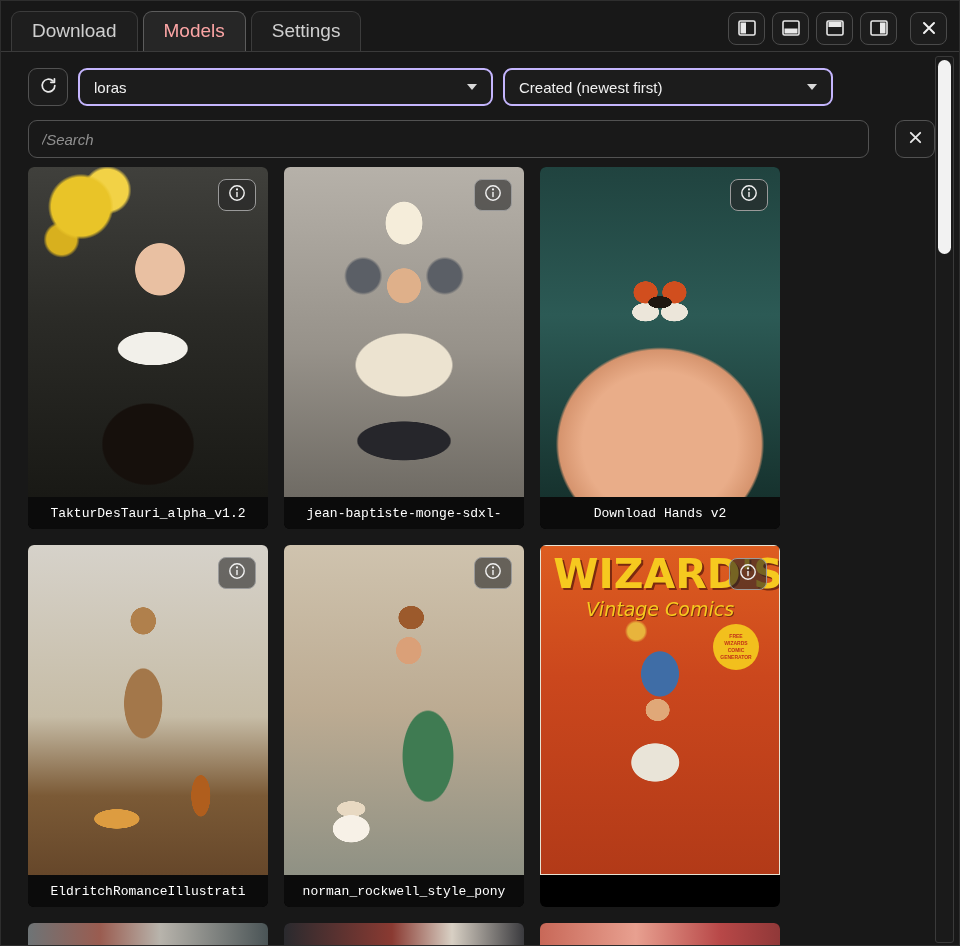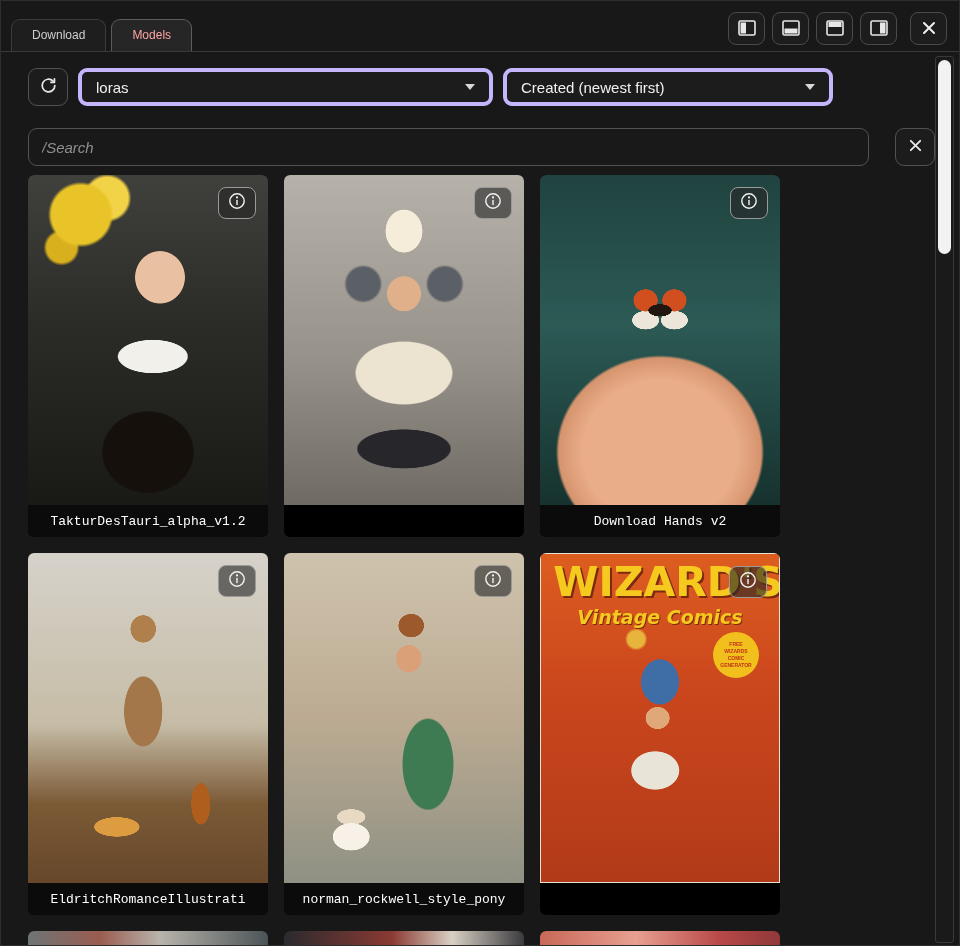--- a/index.html
+++ b/index.html
@@ -18,21 +18,21 @@
     height:51px;
     display:flex;
     justify-content:space-between;
     align-items:flex-end;
     padding:9px 12px 0 10px;
     border-bottom:1px solid #3a3a3a;
   }
   .tabs { display:flex; align-items:flex-end; }
   .tab {
     padding:8px 20px 9px 20px;
-    font-size:12px;
+    font-size:19px;
     color:#cfcfcf;
     background:#1e1e1e;
     border:1px solid #3c3c3c;
     border-bottom:none;
     border-radius:9px 9px 0 0;
     margin-right:5px;
     cursor:pointer;
     white-space:nowrap;
   }
   .tab.active {
@@ -64,21 +64,21 @@
     background:#1c1c1c;
     border:1px solid #525252;
     border-radius:9px;
     display:flex; align-items:center; justify-content:center;
     cursor:pointer;
     flex:0 0 auto;
   }
   .select {
     height:38px;
     background:#1c1c1c;
-    border:4px solid #c4b5fd;
+    border:2px solid #c4b5fd;
     border-radius:9px;
     display:flex; align-items:center; justify-content:space-between;
     padding:0 14px;
     font-size:15px;
     color:#f0f0f0;
     cursor:pointer;
   }
   .select.model-type { width:415px; }
   .select.sort { width:330px; }
   .caret {
@@ -86,21 +86,21 @@
     border-left:5px solid transparent;
     border-right:5px solid transparent;
     border-top:6px solid #d8d8d8;
     margin-left:10px;
   }
 
   
   .searchrow {
     display:flex;
     gap:26px;
-    margin:22px 16px 0 27px;
+    margin:14px 16px 0 27px;
     align-items:flex-start;
   }
   .search-input {
     width:841px; height:38px;
     background:#191919;
     border:1px solid #525252;
     border-radius:9px;
     color:#eee;
     font-size:15px;
     padding:0 13px;
@@ -224,21 +224,21 @@
     letter-spacing:0px;
     white-space:nowrap;
     text-shadow:2px 2px 0 #7a2a10;
     overflow:hidden;
   }
   .wiz-sub {
     position:absolute;
     top:52px; left:0; right:0;
     text-align:center;
     font-family:"DejaVu Sans", sans-serif;
-    font-weight:bold;
+    font-weight:normal;
     font-style:italic;
     font-size:19px;
     color:#f6c91f;
     text-shadow:1px 1px 0 #7a2a10;
   }
   .wiz-badge {
     position:absolute;
     top:78px; right:20px;
     width:46px; height:46px;
     border-radius:50%;
@@ -271,20 +271,21 @@
     cursor:grab;
   }
 </style>
 </head>
 <body>
 
 <header class="tabbar">
   <div class="tabs">
     <div class="tab">Download</div>
     <div class="tab active">Models</div>
+    <div class="tab">Settings</div>
   </div>
   <div class="win-buttons">
     <div class="win-btn">
       <span>
         <svg width="18" height="16" viewBox="0 0 18 16">
             <rect x="1" y="1" width="16" height="14" rx="1.5" fill="none" stroke="#e8e8e8" stroke-width="1.6"></rect>
             <rect x="2.5" y="2.5" width="5.5" height="11" fill="#e8e8e8"></rect>
           </svg>
       </span>
     </div>
@@ -370,20 +371,21 @@
   <div class="card">
     <div class="thumb img-2">
       <div class="info-btn">
         <span><svg width="18" height="18" viewBox="0 0 20 20">
               <circle cx="10" cy="10" r="8" fill="none" stroke="#f0f0f0" stroke-width="1.6"></circle>
               <circle cx="10" cy="6" r="1.2" fill="#f0f0f0"></circle>
               <rect x="9.2" y="8.6" width="1.6" height="6" rx="0.8" fill="#f0f0f0"></rect>
             </svg></span>
       </div>
     </div>
+    <div class="card-label">jean-baptiste-monge-sdxl-</div>
   </div>
 
   <div class="card">
     <div class="thumb img-3">
       <div class="info-btn">
         <span><svg width="18" height="18" viewBox="0 0 20 20">
               <circle cx="10" cy="10" r="8" fill="none" stroke="#f0f0f0" stroke-width="1.6"></circle>
               <circle cx="10" cy="6" r="1.2" fill="#f0f0f0"></circle>
               <rect x="9.2" y="8.6" width="1.6" height="6" rx="0.8" fill="#f0f0f0"></rect>
             </svg></span>

